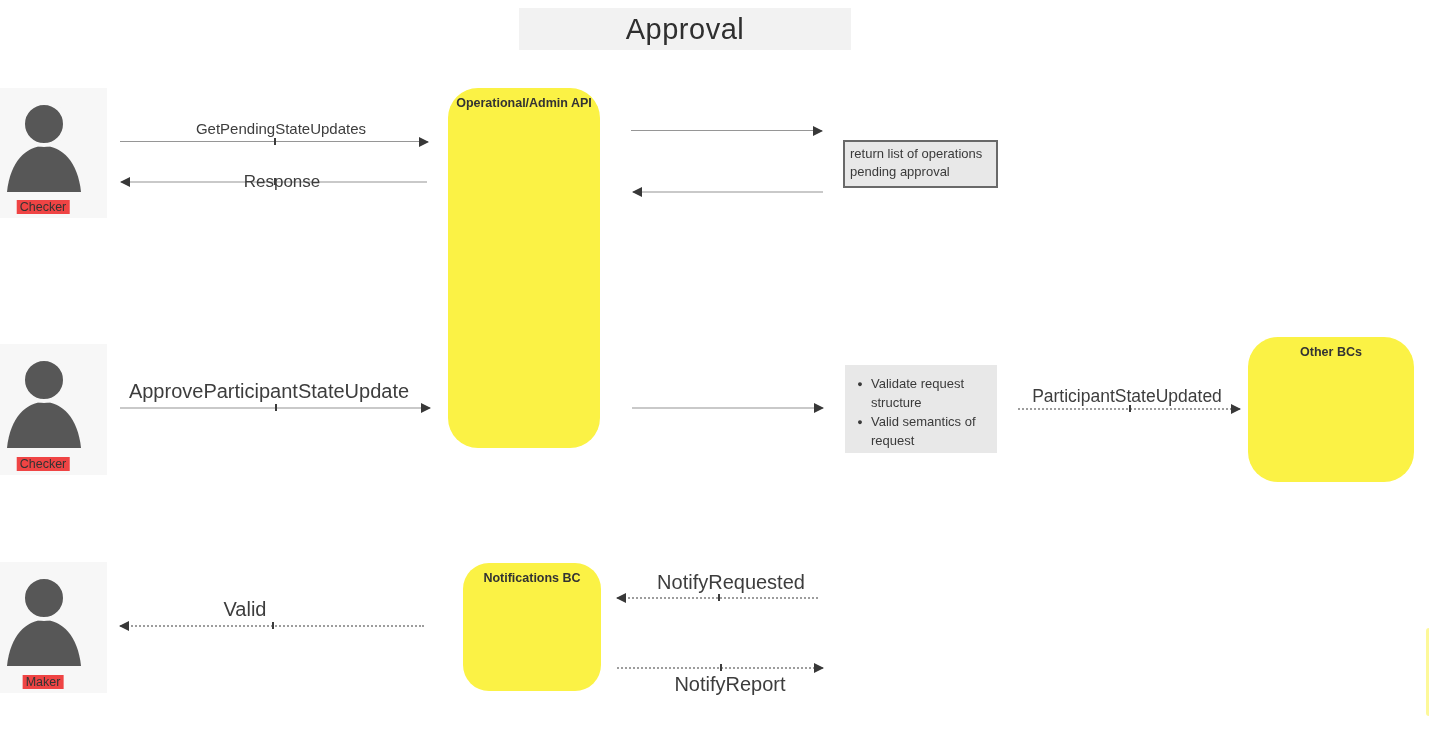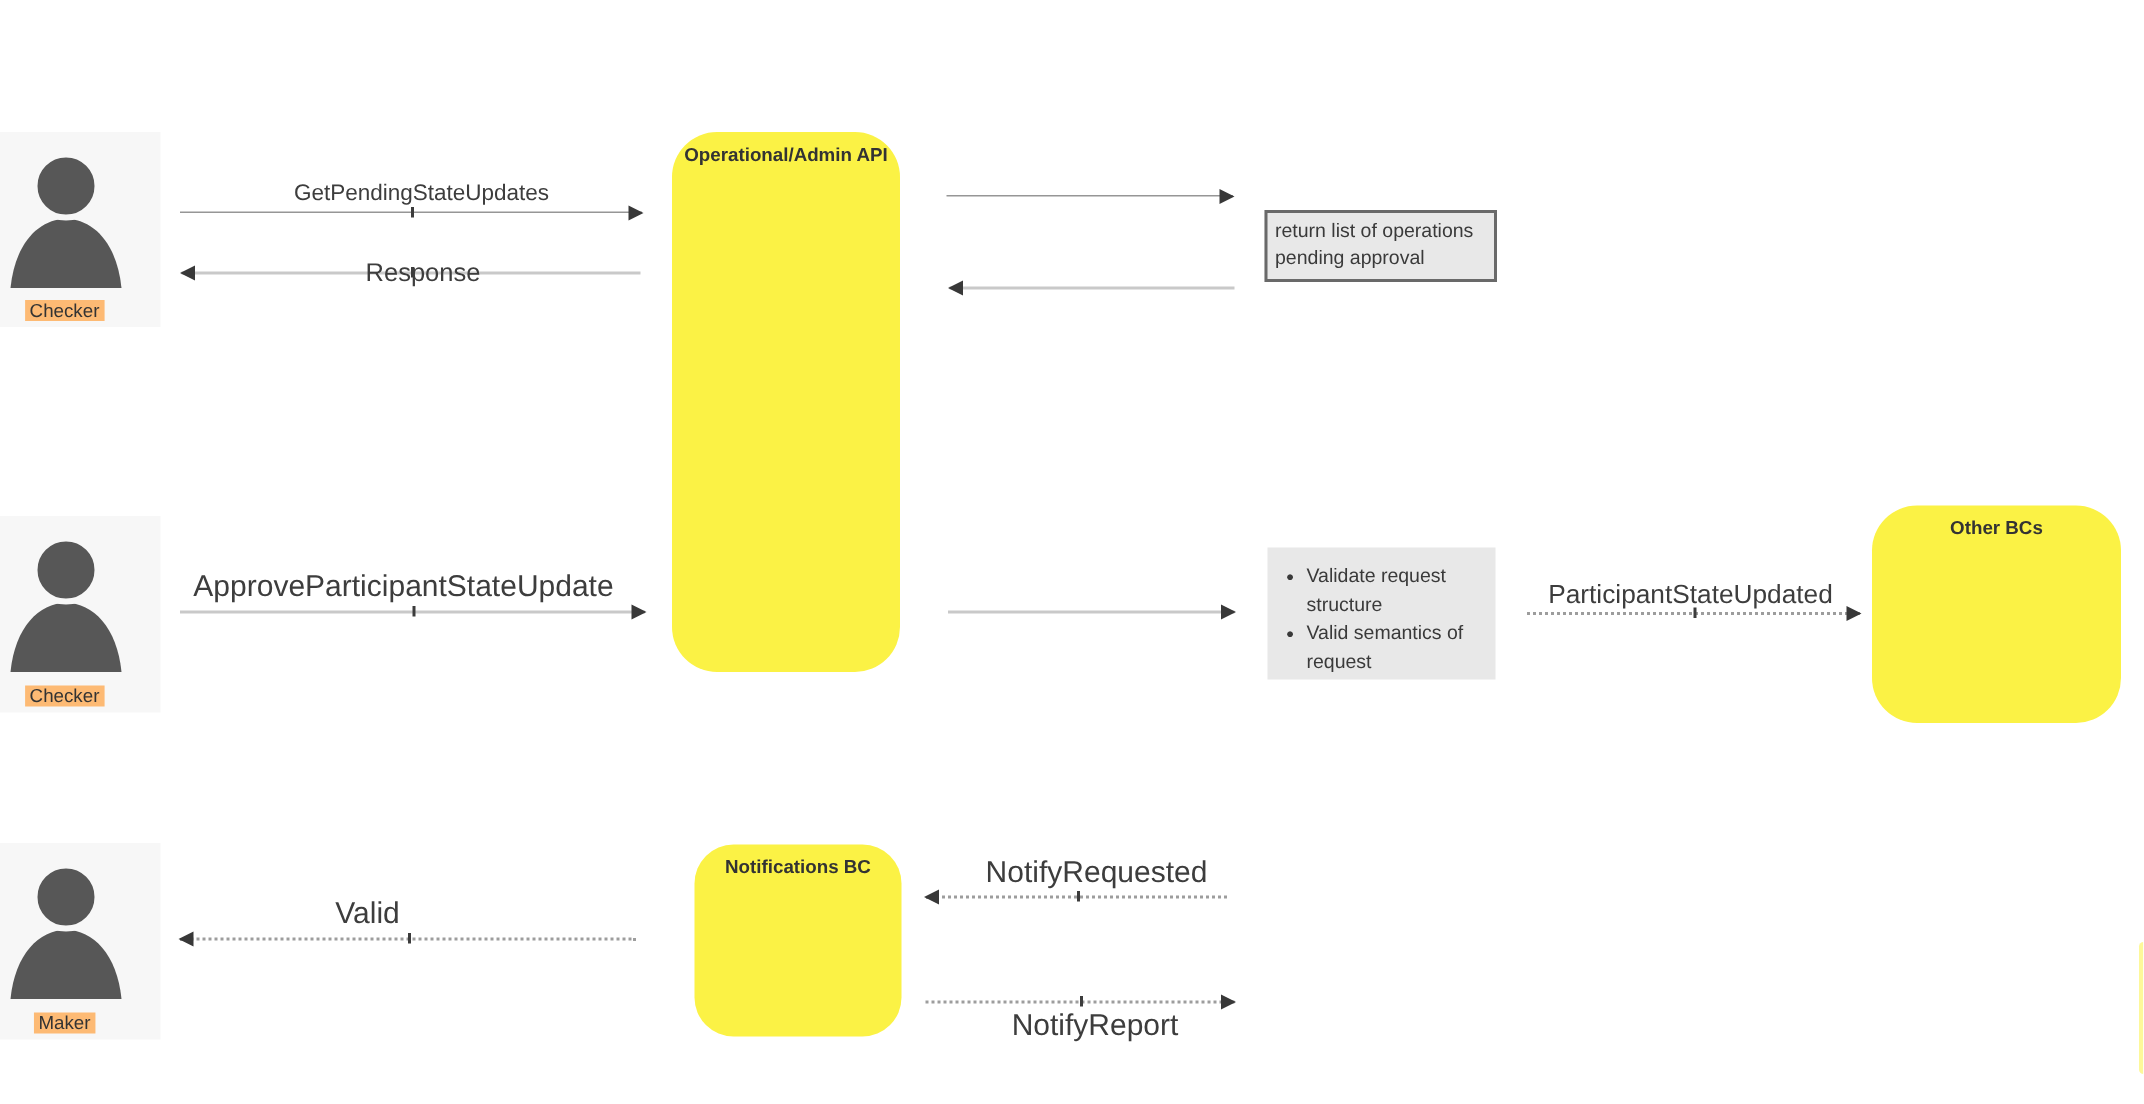--- a/index.html
+++ b/index.html
@@ -11,21 +11,21 @@
   .title-bar{
     position:absolute;left:519px;top:8px;width:332px;height:42px;background:#f2f2f2;
     display:flex;align-items:center;justify-content:center;
   }
   .title-text{font-size:29px;color:#2f2f2f;letter-spacing:.5px;}
   
   .actor{position:absolute;left:0;width:107px;background:#f7f7f7;}
   .actor svg{position:absolute;left:-2px;top:8px;width:92px;height:96px;}
   .actor-label{
     position:absolute;bottom:4px;left:43px;transform:translateX(-50%);
-    background:#fdba74;font-size:12.5px;color:#333;padding:0 3px;white-space:nowrap;
+    background:#ef4444;font-size:12.5px;color:#333;padding:0 3px;white-space:nowrap;
   }
   
   .component{position:absolute;background:#fbf245;}
   .component .hdr{
     margin-top:8px;text-align:center;font-weight:700;font-size:12.5px;
     color:#333;line-height:1.25;padding:0 8px;
   }
   
   .note{position:absolute;background:#e8e8e8;color:#3a3a3a;font-size:13px;box-sizing:border-box;}
   .note.bordered{border:2px solid #696969;padding:3px 5px;line-height:1.4;}
@@ -45,20 +45,23 @@
   
   .msg-label{position:absolute;transform:translateX(-50%);white-space:nowrap;color:#3d3d3d;}
   
   .edge-sliver{position:absolute;right:0;top:628px;width:3px;height:88px;background:rgba(251,242,69,.55);border-radius:3px 0 0 3px;}
 </style>
 </head>
 <body>
 
 <div class="canvas">
 
+  <div class="title-bar">
+    <span class="title-text">Approval</span>
+  </div>
 
   <div class="actor" style="top:88px;height:130px;">
     <svg viewBox="0 0 92 96">
       <path d="M46 50 C 64 50 80 66 83 96 L 9 96 C 12 66 28 50 46 50 Z" fill="#575757"></path>
       <circle cx="46" cy="28" r="21" fill="#575757" stroke="#f7f7f7" stroke-width="4"></circle>
     </svg>
     <span class="actor-label">Checker</span>
   </div>
 
   <div class="actor" style="top:344px;height:131px;">

